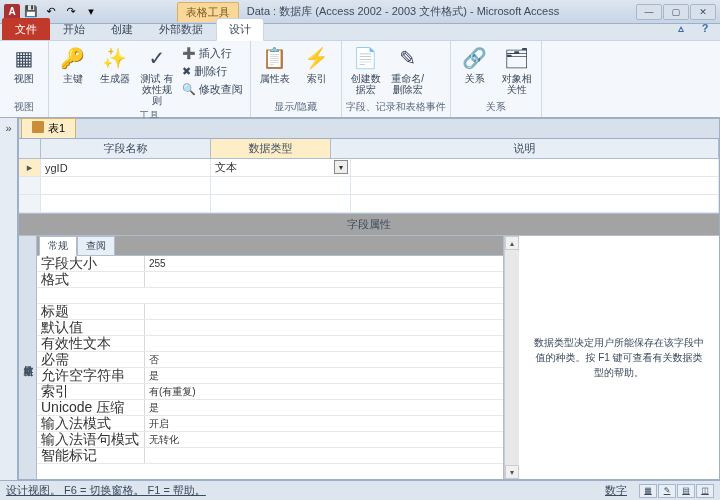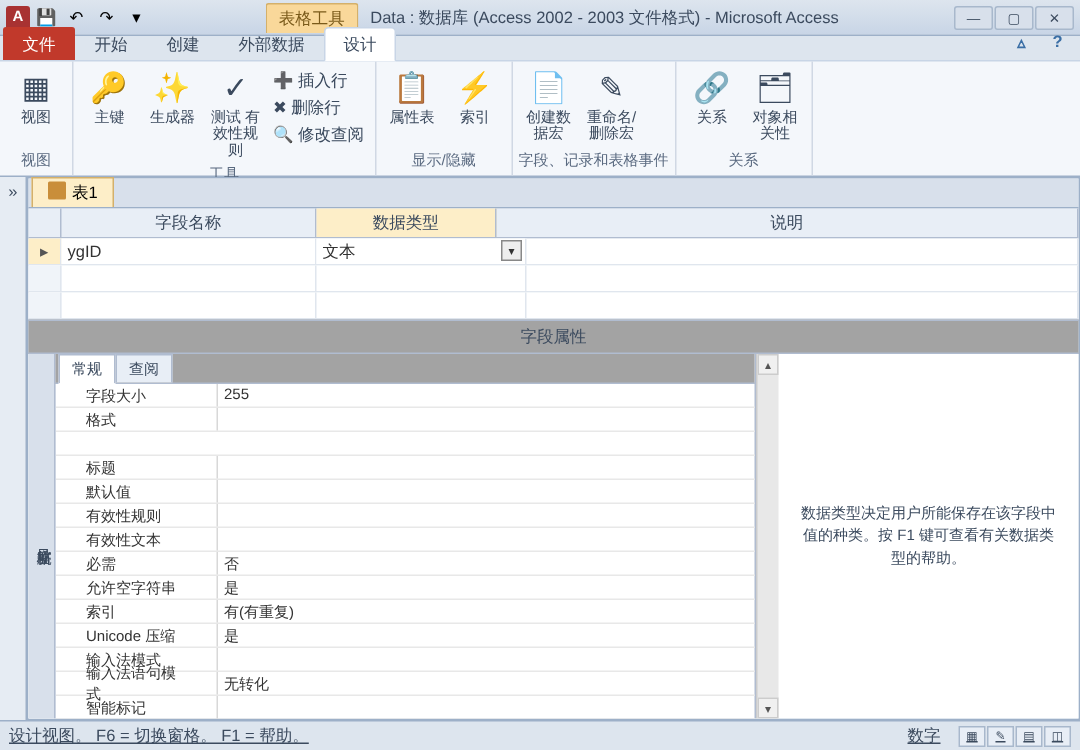--- a/index.html
+++ b/index.html
@@ -50,21 +50,21 @@
 .grid-row.active .gc.fn,.grid-row.active .gc.dt { background: #fff; }
 .divider-title { text-align: center; padding: 3px; color: #3b4a5e; background: #a3a3a3; border-top: 1px solid #b0bcd0; border-bottom: 1px solid #b0bcd0; font-size: 11px; }
 .propzone { flex: 1; display: flex; background: #fff; overflow: hidden; }
 .side-label { width: 18px; background: #d8e0eb; border-right: 1px solid #b0bcd0; writing-mode: vertical-rl; text-align: center; padding: 6px 1px; color: #3b4a5e; font-size: 10px; }
 .prop-left { flex: 1; display: flex; flex-direction: column; border-right: 1px solid #b0bcd0; }
 .prop-tabs { height: 20px; display: flex; align-items: flex-end; background: #a3a3a3; border-bottom: 1px solid #b0bcd0; padding-left: 2px; }
 .ptab { padding: 2px 8px; border: 1px solid #b0bcd0; border-bottom: none; font-size: 10px; color: #3b4a5e; background: #e8eef6; }
 .ptab.active { background: #fff; border-bottom: 1px solid #fff; margin-bottom: -1px; }
 .prop-body { flex: 1; overflow: auto; position: relative; }
 .prow { display: flex; height: 16px; border-bottom: 1px solid #e8e8e8; }
-.pname { width: 108px; padding: 0 20px; color: #333; border-right: 1px solid #d8d8d8; display: flex; align-items: center; font-size: 10px; }
+.pname { width: 108px; padding: 0 4px; color: #333; border-right: 1px solid #d8d8d8; display: flex; align-items: center; font-size: 14px; }
 .pval { flex: 1; padding: 0 4px; color: #333; display: flex; align-items: center; font-size: 10px; }
 .prop-scroll { width: 15px; background: #e8e8e8; border-left: 1px solid #ccc; display: flex; flex-direction: column; }
 .sbtn { height: 14px; display: flex; align-items: center; justify-content: center; font-size: 8px; color: #555; background: #f0f0f0; border: 1px solid #ccc; }
 .strack { flex: 1; }
 .prop-right { width: 200px; display: flex; align-items: center; justify-content: center; padding: 12px; color: #3b4a5e; font-size: 10px; text-align: center; line-height: 1.5; }
 .statusbar { height: 20px; background: #dde5ee; border-top: 1px solid #9db0c8; display: flex; align-items: center; padding: 0 6px; color: #3b4a5e; font-size: 10px; gap: 12px; text-decoration: underline; }
 .statusbar .spacer { flex: 1; }
 .view-icons { display: flex; gap: 1px; }
 .vi { width: 18px; height: 14px; border: 1px solid #a8b8cc; background: #e8eef6; display: flex; align-items: center; justify-content: center; font-size: 8px; }
 </style>
@@ -245,24 +245,20 @@
             </div>
             <div class="prow">
               <div class="pname">标题</div>
               <div class="pval"></div>
             </div>
             <div class="prow">
               <div class="pname">默认值</div>
               <div class="pval"></div>
             </div>
             <div class="prow">
-              <div class="pname">有效性规则</div>
-              <div class="pval"></div>
-            </div>
-            <div class="prow">
               <div class="pname">有效性文本</div>
               <div class="pval"></div>
             </div>
             <div class="prow">
               <div class="pname">必需</div>
               <div class="pval">否</div>
             </div>
             <div class="prow">
               <div class="pname">允许空字符串</div>
               <div class="pval">是</div>
@@ -270,20 +266,21 @@
             <div class="prow">
               <div class="pname">索引</div>
               <div class="pval">有(有重复)</div>
             </div>
             <div class="prow">
               <div class="pname">Unicode 压缩</div>
               <div class="pval">是</div>
             </div>
             <div class="prow">
               <div class="pname">输入法模式</div>
+              <div class="pval">开启</div>
             </div>
             <div class="prow">
               <div class="pname">输入法语句模式</div>
               <div class="pval">无转化</div>
             </div>
             <div class="prow">
               <div class="pname">智能标记</div>
               <div class="pval"></div>
             </div>
           </div>

